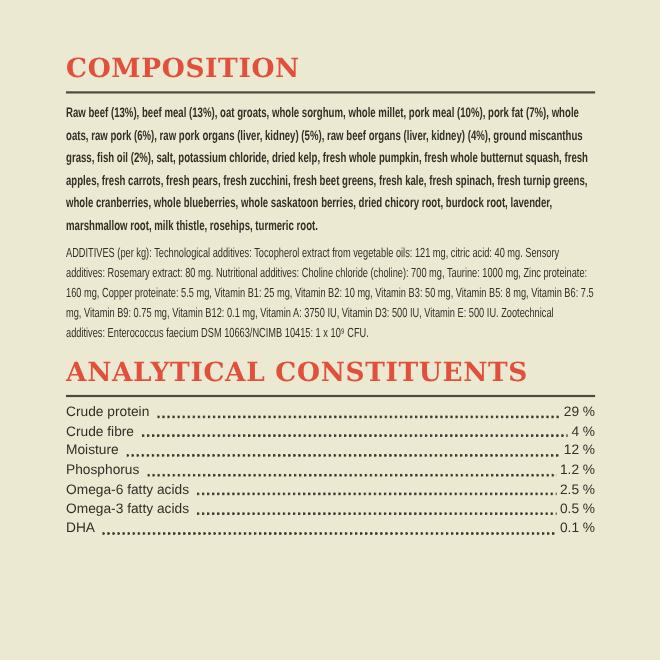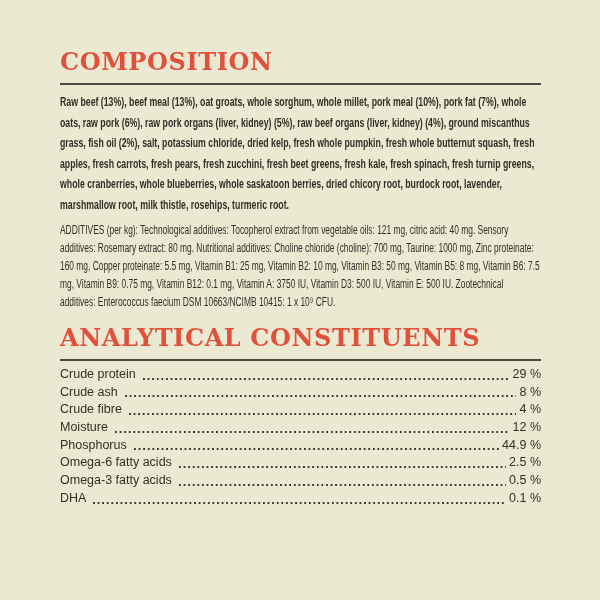--- a/index.html
+++ b/index.html
@@ -42,43 +42,38 @@
       <h1 class="section-title" id="analytical-title">ANALYTICAL CONSTITUENTS</h1>
       <hr class="rule">
       <div class="table" id="analytical-table">
   <div class="row">
     <span class="lbl">Crude protein</span>
     <span class="dots"></span>
     <span class="val">29 %</span>
   </div>
 
 
-  <div class="row">
-    <span class="lbl">Crude ash</span>
-    <span class="dots"></span>
-    <span class="val">8 %</span>
-  </div>
 
   <div class="row">
     <span class="lbl">Crude fibre</span>
     <span class="dots"></span>
     <span class="val">4 %</span>
   </div>
 
   <div class="row">
     <span class="lbl">Moisture</span>
     <span class="dots"></span>
     <span class="val">12 %</span>
   </div>
 
 
   <div class="row">
     <span class="lbl">Phosphorus</span>
     <span class="dots"></span>
-    <span class="val">44.9 %</span>
+    <span class="val">1.2 %</span>
   </div>
 
   <div class="row">
     <span class="lbl">Omega-6 fatty acids</span>
     <span class="dots"></span>
     <span class="val">2.5 %</span>
   </div>
 
   <div class="row">
     <span class="lbl">Omega-3 fatty acids</span>

